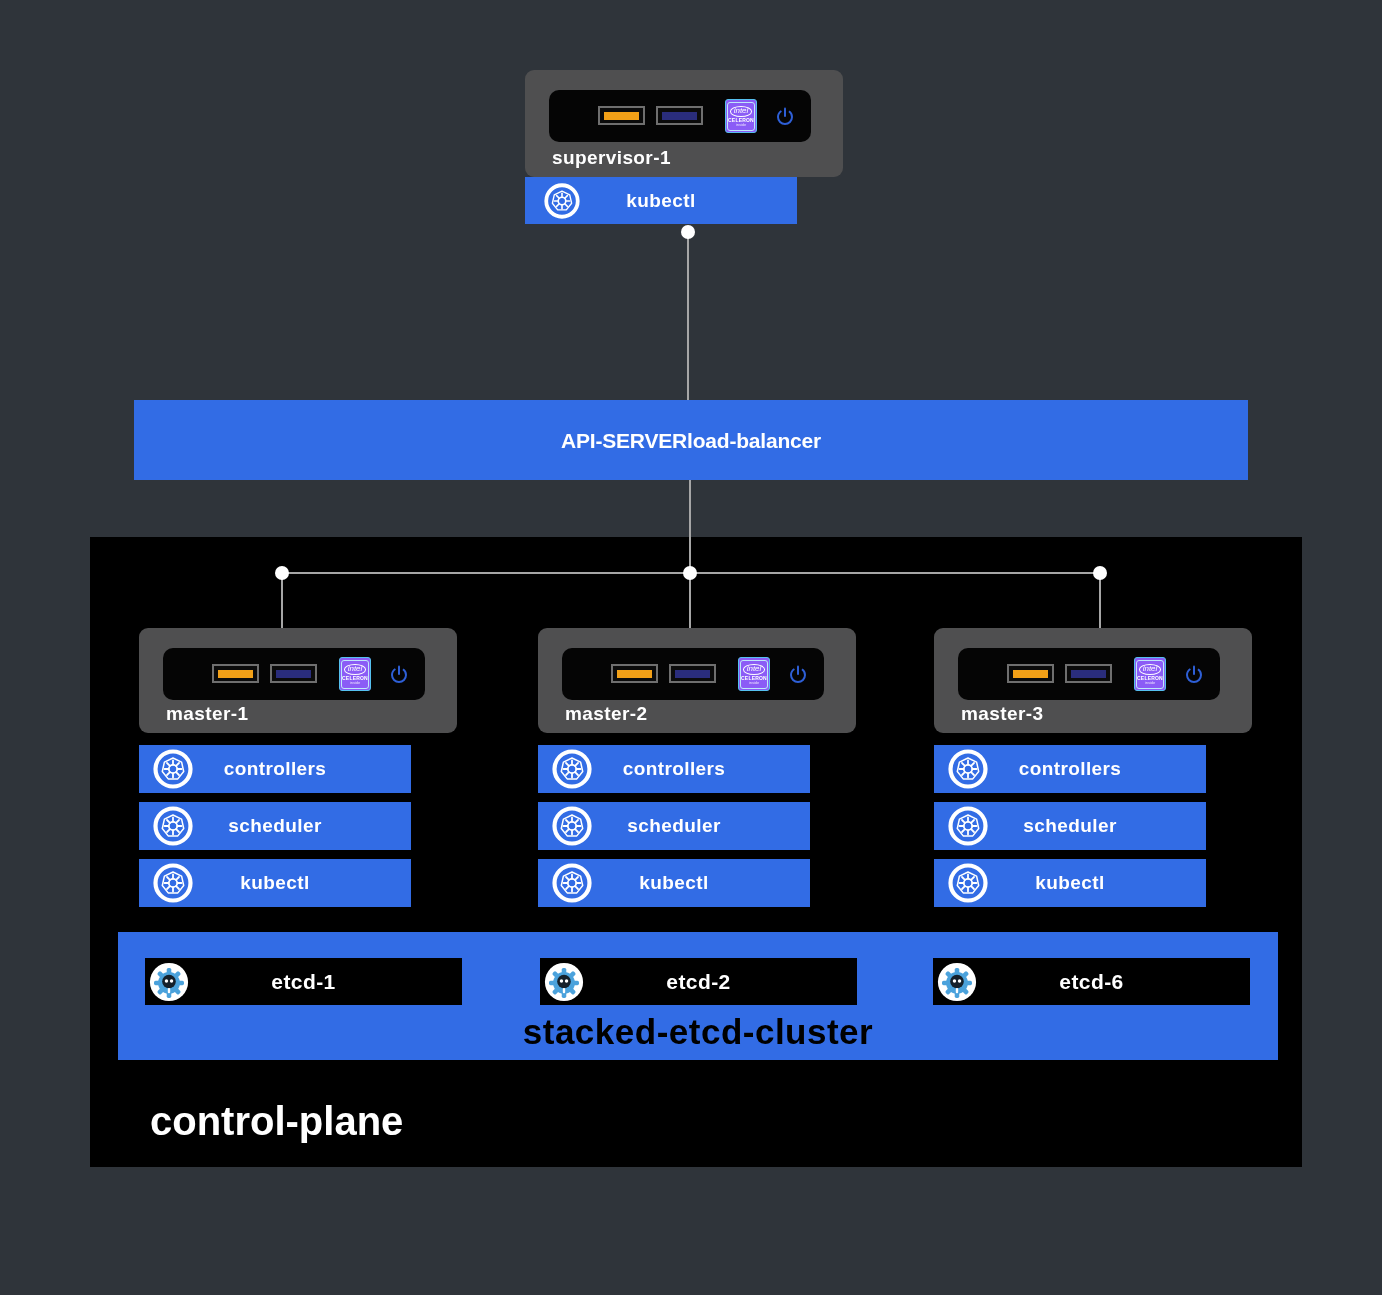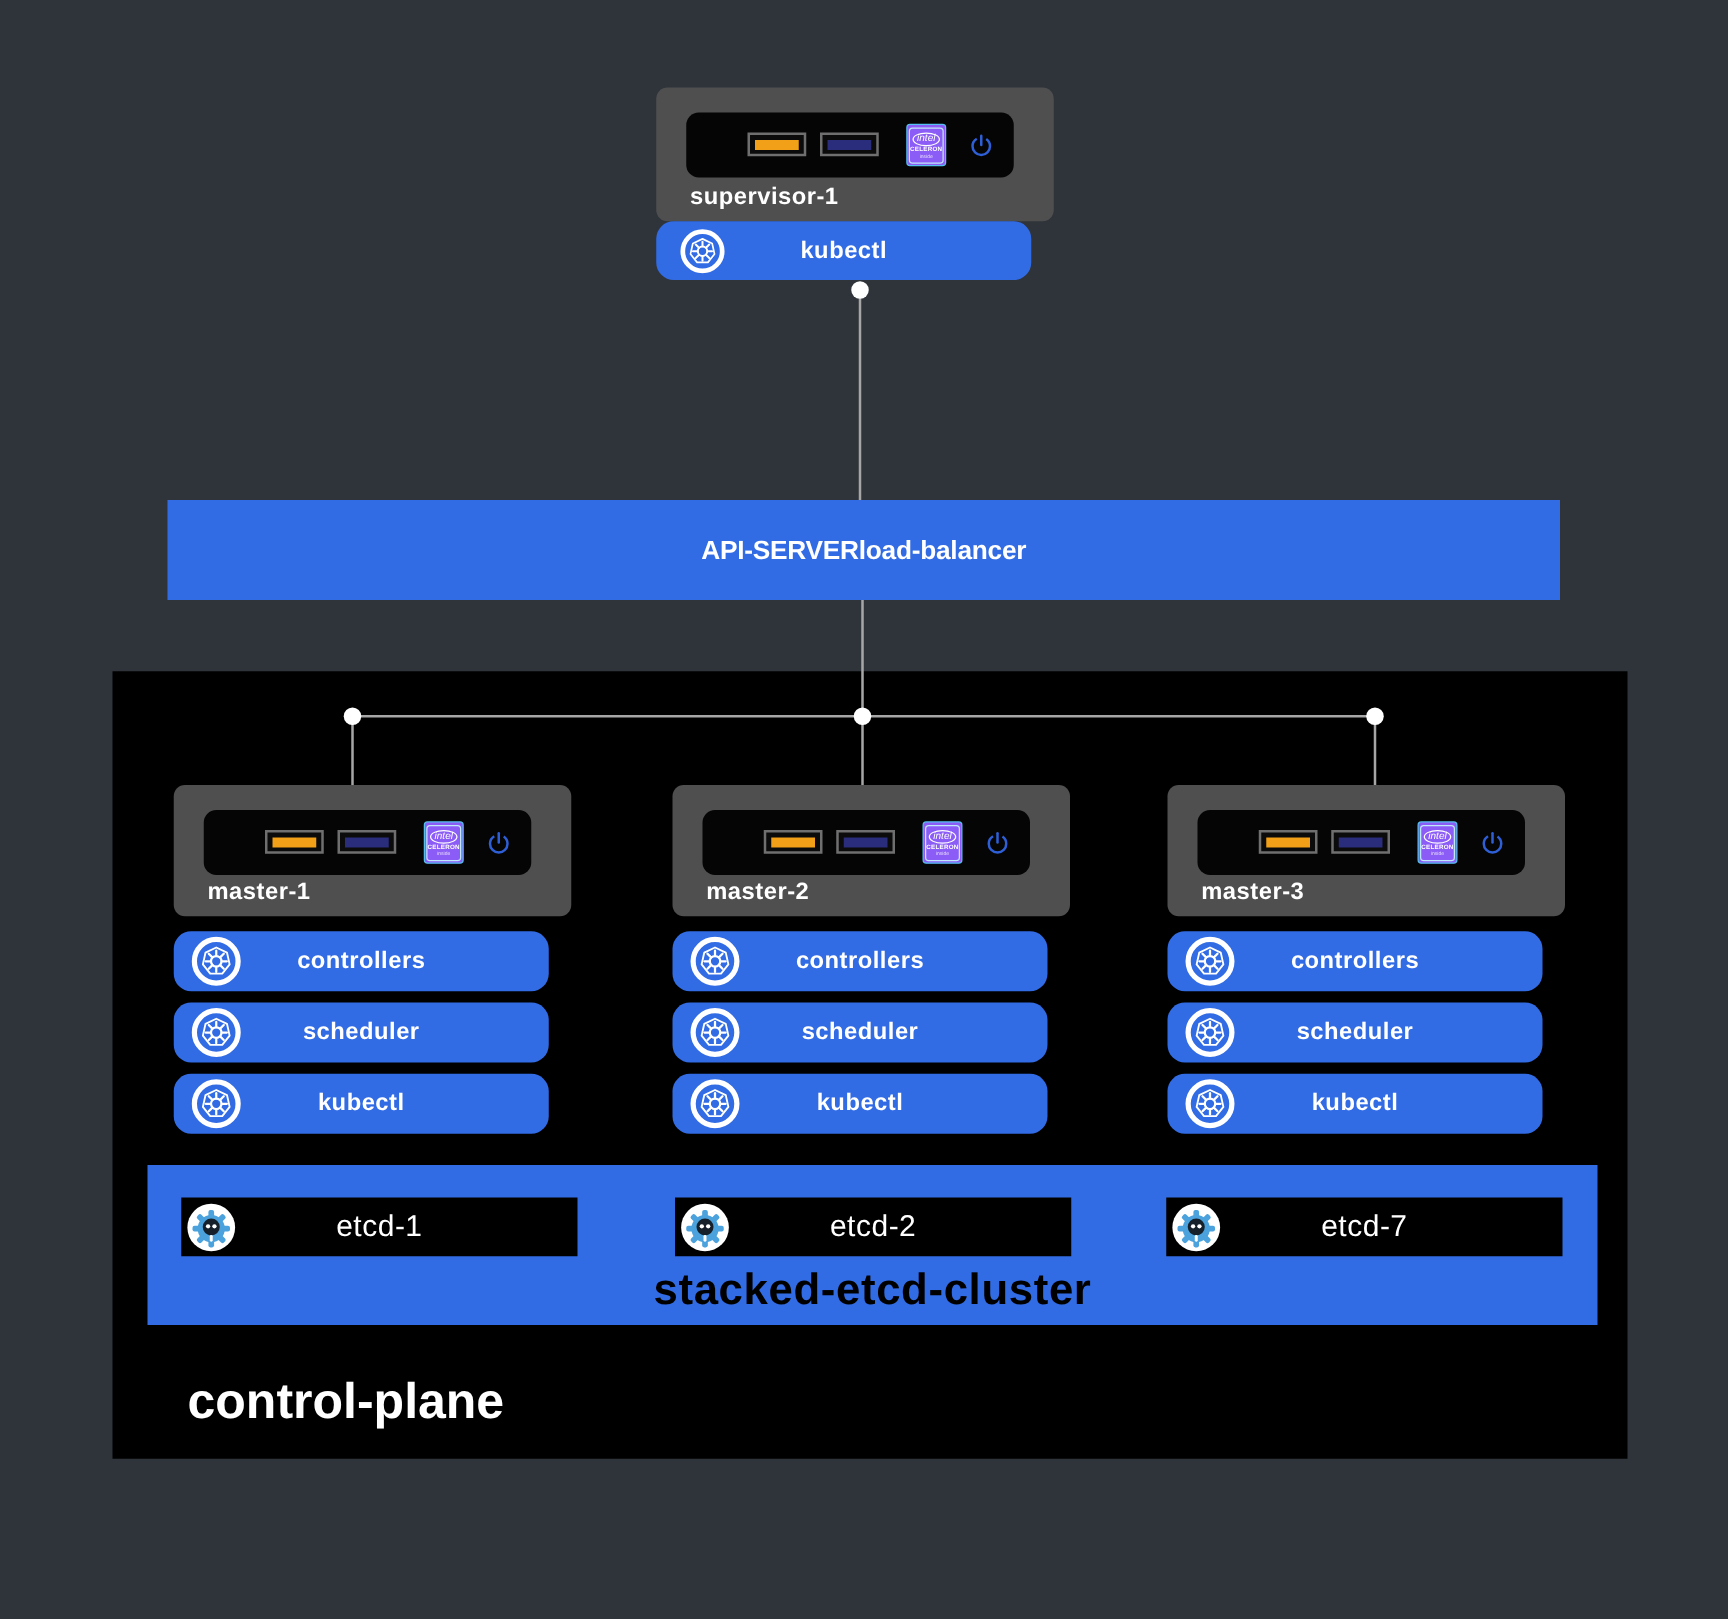--- a/index.html
+++ b/index.html
@@ -27,38 +27,38 @@
         border-radius:3px;border:1px solid #55C0EF;box-sizing:border-box;
         display:flex;flex-direction:column;align-items:center;justify-content:center;color:#FFF;}
   .chip .inner{border:1px solid #BFE8FA;border-radius:3px;width:26px;height:27px;
         display:flex;flex-direction:column;align-items:center;justify-content:center;line-height:1;}
   .chip .brand{font-size:8px;font-style:italic;border:1px solid #FFF;border-radius:50%;padding:0 3px 1px 3px;}
   .chip .model{font-size:5px;font-weight:bold;margin-top:1px;letter-spacing:.2px;}
   .chip .sub{font-size:4px;opacity:.8;}
   .power{position:absolute;left:226px;top:16px;width:20px;height:20px;}
 
   
-  .bar{position:absolute;width:300px;height:48px;background:#326CE5;z-index:5;border-radius:14px;}
+  .bar{position:absolute;width:272px;height:48px;background:#326CE5;z-index:5;}
   .bar .bar-label{position:absolute;inset:0;display:flex;align-items:center;justify-content:center;
         color:#FFF;font-weight:bold;font-size:19px;letter-spacing:.4px;}
   .bar .k8s-badge{position:absolute;left:14px;top:50%;transform:translateY(-50%);width:40px;height:40px;}
   .bar.sup{height:47px;}
   .bar.sup .k8s-badge{left:19px;width:36px;height:36px;}
 
   
   .api-box{position:absolute;left:134px;top:400px;width:1114px;height:80px;background:#326CE5;z-index:2;
         display:flex;align-items:center;justify-content:center;
         color:#FFF;font-weight:bold;font-size:21px;line-height:25px;letter-spacing:-.2px;}
   .cp-box{position:absolute;left:90px;top:537px;width:1212px;height:630px;background:#000;z-index:1;}
   .cp-label{position:absolute;left:45px;top:562px;color:#FFF;font-weight:bold;font-size:40px;letter-spacing:0;margin-left:15px;}
 
   .etcd-box{position:absolute;left:28px;top:395px;width:1160px;height:128px;background:#326CE5;z-index:2;}
   .etcd-bar{position:absolute;top:26px;width:317px;height:47px;background:#000;}
   .etcd-bar .bar-label{position:absolute;inset:0;display:flex;align-items:center;justify-content:center;
-        color:#FFF;font-weight:normal;font-size:24px;letter-spacing:.4px;}
+        color:#FFF;font-weight:bold;font-size:21px;letter-spacing:.4px;}
   .etcd-badge{position:absolute;left:4px;top:50%;transform:translateY(-50%);width:40px;height:40px;}
   .etcd-label{position:absolute;left:0;right:0;top:80px;text-align:center;color:#000;
         font-weight:bold;font-size:35px;letter-spacing:.5px;}
 </style>
 </head>
 <body>
 
 <svg width="0" height="0" style="position:absolute">
   <defs>
     <g id="k8s-wheel">
@@ -159,21 +159,21 @@
       <div class="etcd-bar" style="left:422px">
         <svg class="etcd-badge" viewBox="0 0 44 44">
             <use href="#etcd-gear"></use>
           </svg>
         <div class="bar-label">etcd-2</div>
       </div>
       <div class="etcd-bar" style="left:815px">
         <svg class="etcd-badge" viewBox="0 0 44 44">
             <use href="#etcd-gear"></use>
           </svg>
-        <div class="bar-label">etcd-7</div>
+        <div class="bar-label">etcd-6</div>
       </div>
       <div class="etcd-label">stacked-etcd-cluster</div>
     </div>
   </div>
 
   <div class="node master" style="left:139px;top:628px">
     <div class="server">
       <div class="port p1">
           <div class="bar-in"></div>
         </div>

